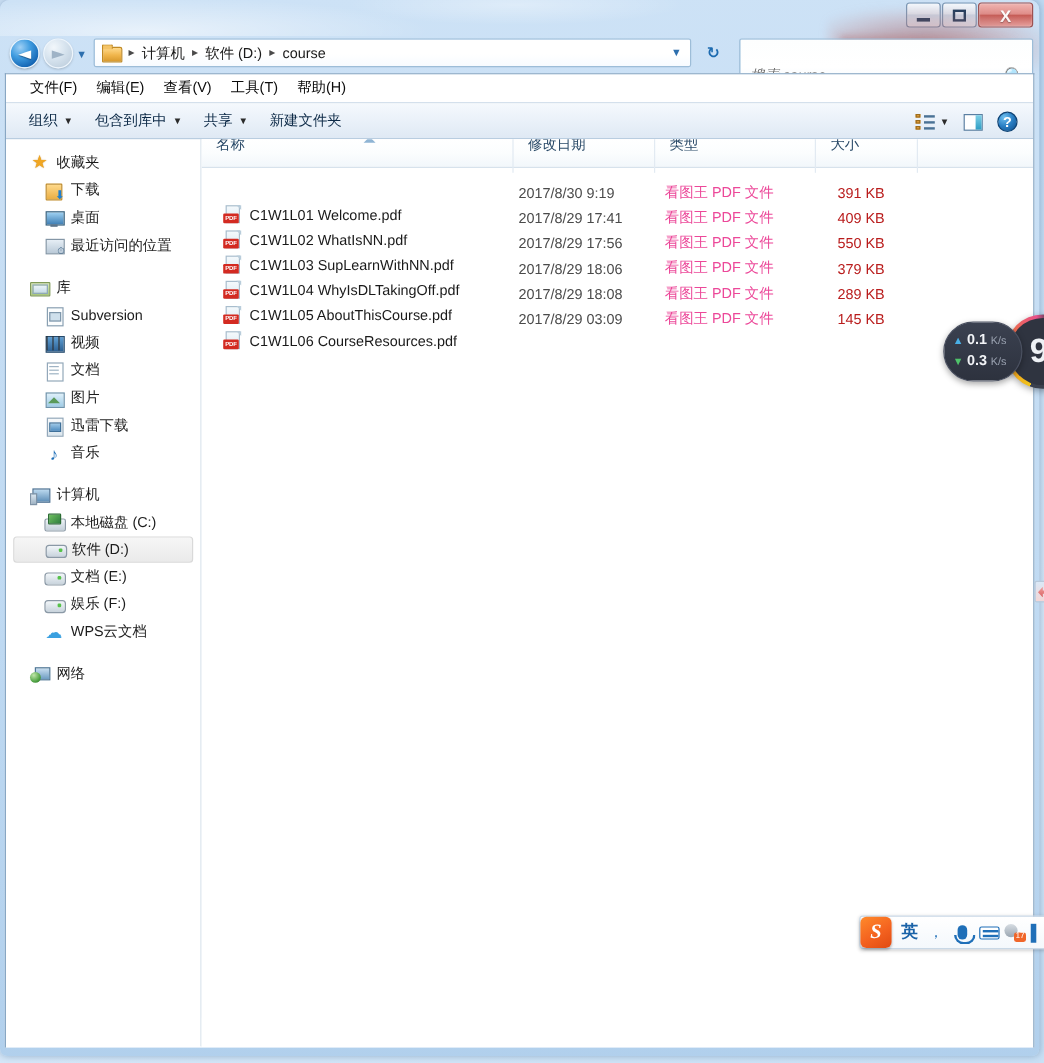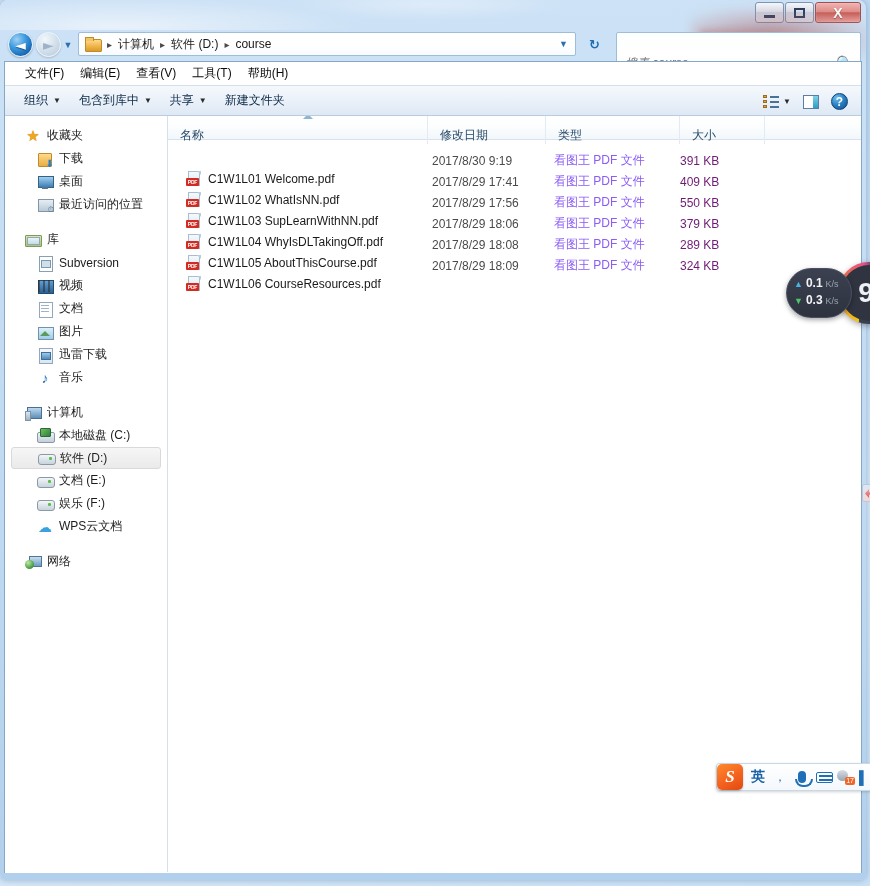--- a/index.html
+++ b/index.html
@@ -329,21 +329,21 @@
 
   #colheader {
     display: flex; height: 24px;
     background: linear-gradient(180deg,#ffffff 0%,#fbfdfe 50%,#f2f7fb 100%);
     border-bottom: 1px solid #d7e2ec;
     font-size: 12px; color: #2a4a68;
     align-items: center;
     position: relative;
   }
   .col {
-    height: 32px; display: flex; align-items: flex-end;
+    height: 32px; display: flex; align-items: flex-start;
     padding-left: 12px;
     border-right: 1px solid #e2eaf2;
     white-space: nowrap;
     position: relative;
   }
   .col.c-name { width: 260px; }
   .col.c-date { width: 118px; font-family: Liberation Mono, monospace; }
   .col.c-type { width: 134px; }
   .col.c-size { width: 85px; }
   .col.c-blank { flex: 1; border-right: none; }
@@ -354,22 +354,22 @@
     border-right: 5px solid transparent;
     border-bottom: 5px solid #8fb4d4;
   }
 
   .filerow {
     display: flex; align-items: center; height: 21px;
     font-size: 12px; color: #1a1a1a;
   }
   .fr-name { width: 260px; display: flex; align-items: center; gap: 6px; padding-left: 18px; margin-top: 36px; }
   .fr-date { width: 118px; color: #4a4a4a; padding-left: 4px; }
-  .fr-type { width: 134px; color: #8b5cf6; padding-left: 8px; }
-  .fr-size { width: 85px; color: #701a75; text-align: left; padding-right: 10px; }
+  .fr-type { width: 134px; color: #ec4899; padding-left: 8px; }
+  .fr-size { width: 85px; color: #b91c1c; text-align: center; padding-right: 10px; }
 
   
   .pdficon {
     width: 16px; height: 16px; flex: none; position: relative;
   }
   .pdficon .page {
     position: absolute; left: 2px; top: 0px; width: 12px; height: 15px;
     background: linear-gradient(180deg,#f4f9fc 0%,#dce8f1 100%);
     border: 1px solid #a8bdcd;
   }
@@ -794,23 +794,23 @@
 
           <div class="filerow">
             <div class="fr-name">
               <span class="pdficon">
                 <span class="page"></span>
                   <span class="fold"></span>
                 <span class="badge">PDF</span>
               </span>
               <span>C1W1L06 CourseResources.pdf</span>
             </div>
-            <div class="fr-date">2017/8/29 18:09</div>
+            <div class="fr-date">2017/8/29 03:09</div>
             <div class="fr-type">看图王 PDF 文件</div>
-            <div class="fr-size">324 KB</div>
+            <div class="fr-size">145 KB</div>
           </div>
 
           <div id="statusbar"></div>
         </div>
       </div>
     </div>
   </div>
 
   <div id="netspeed">
     <div class="spd-row">

